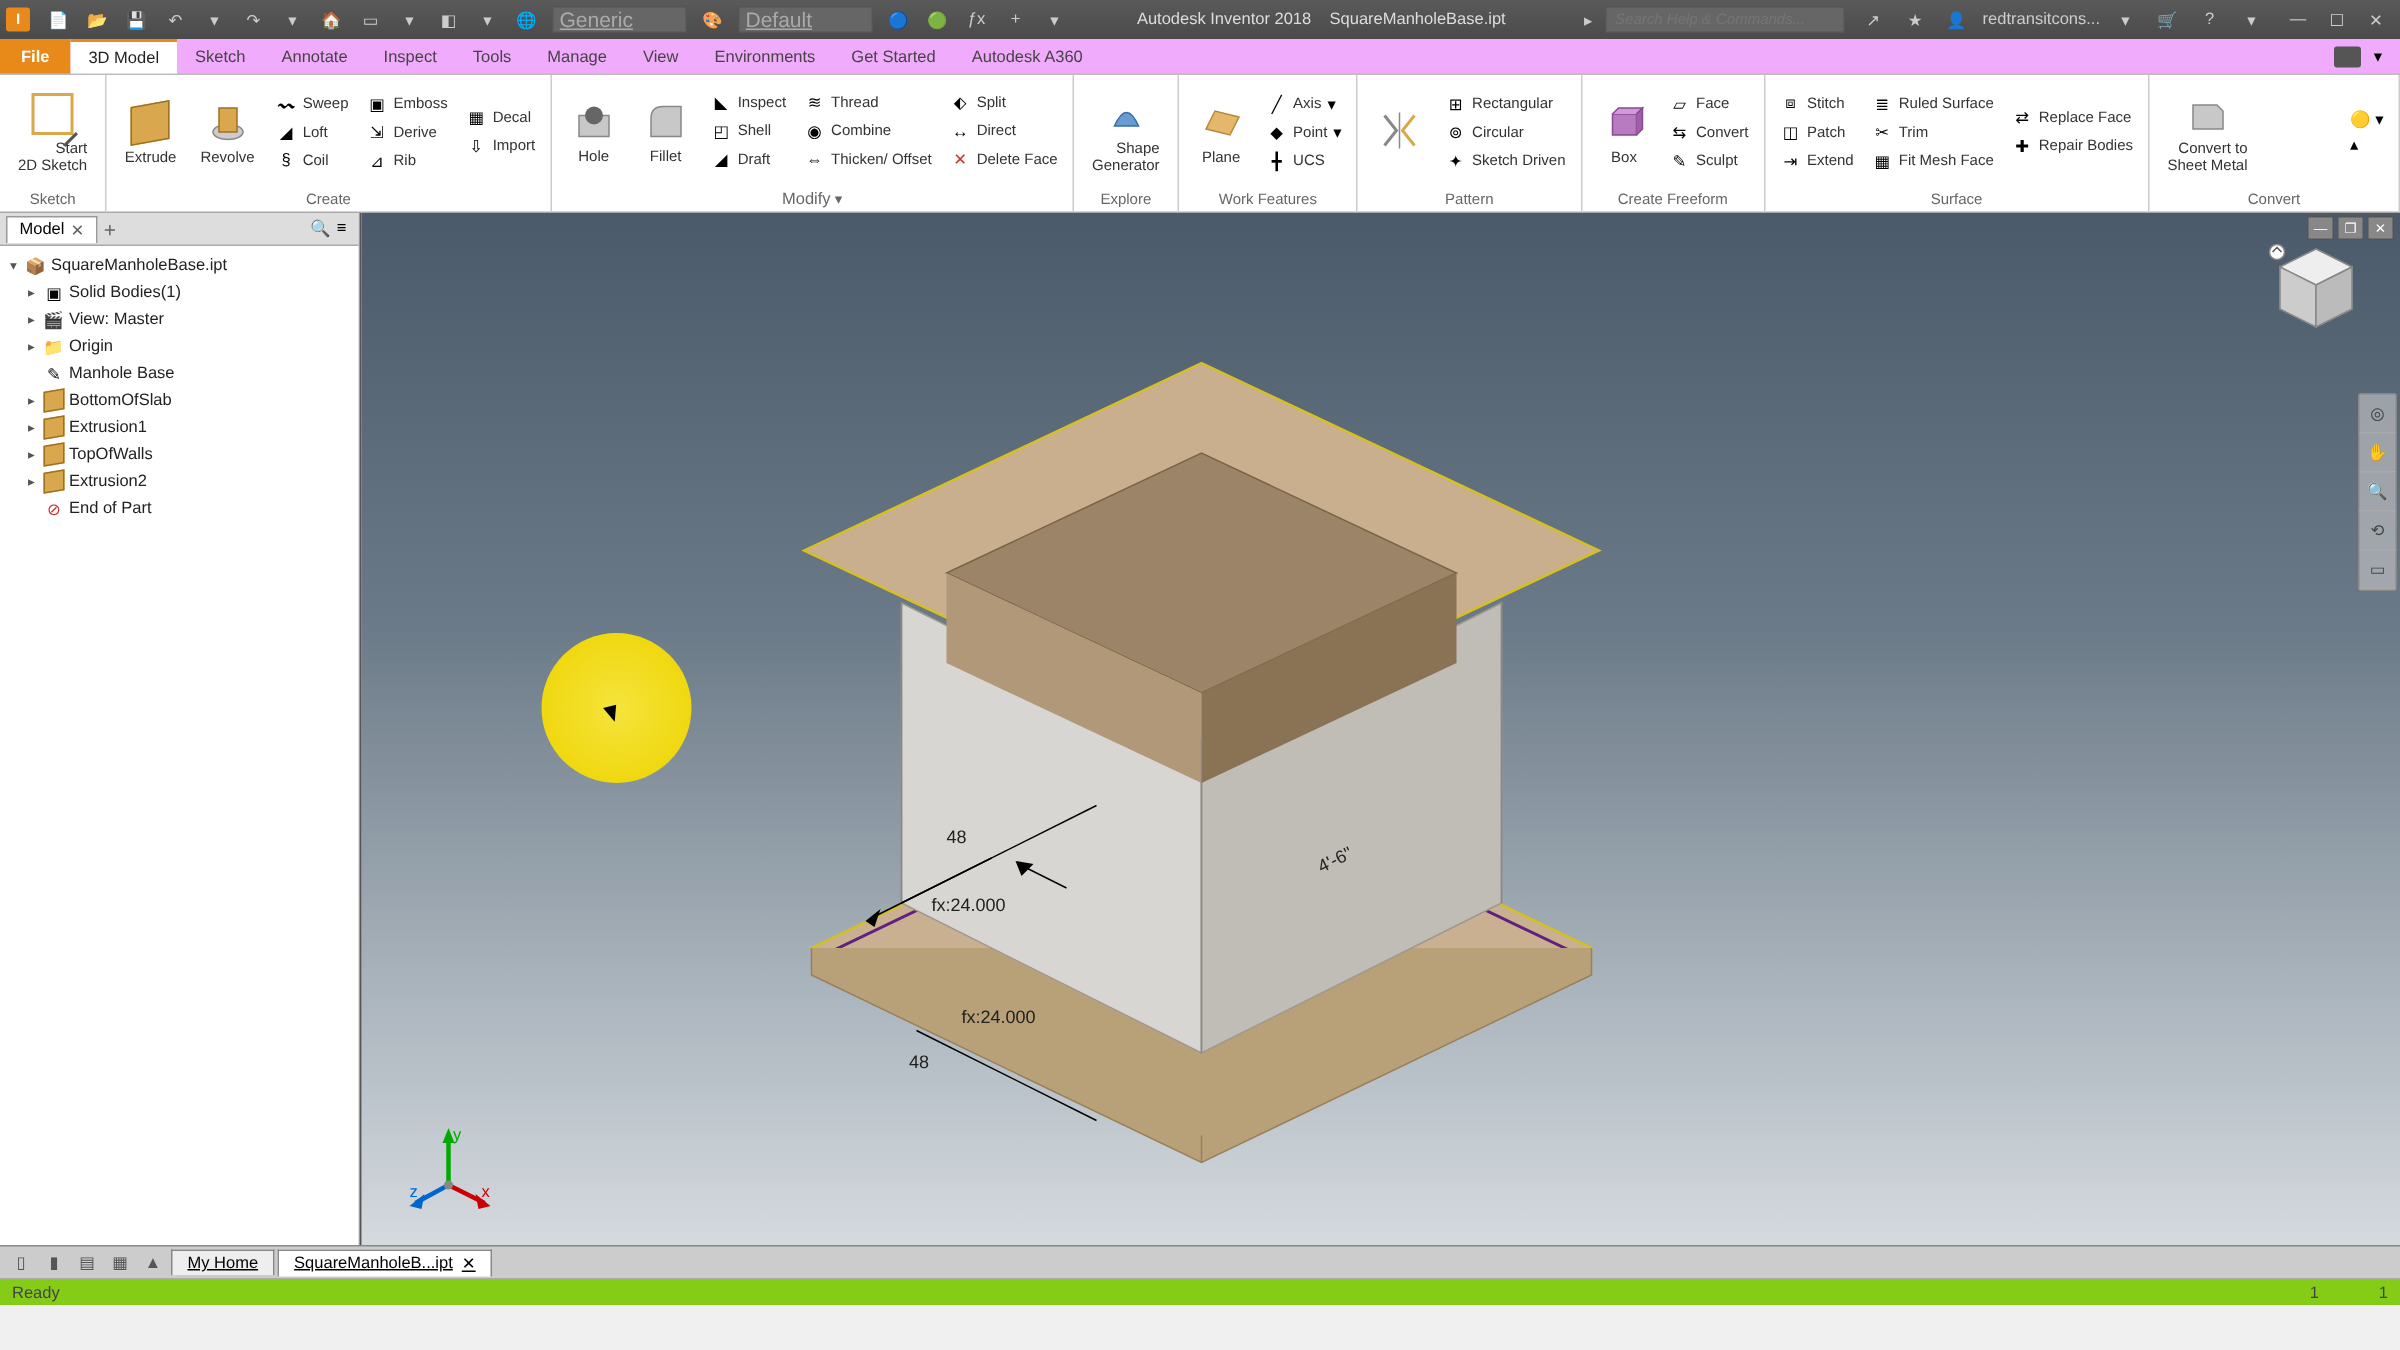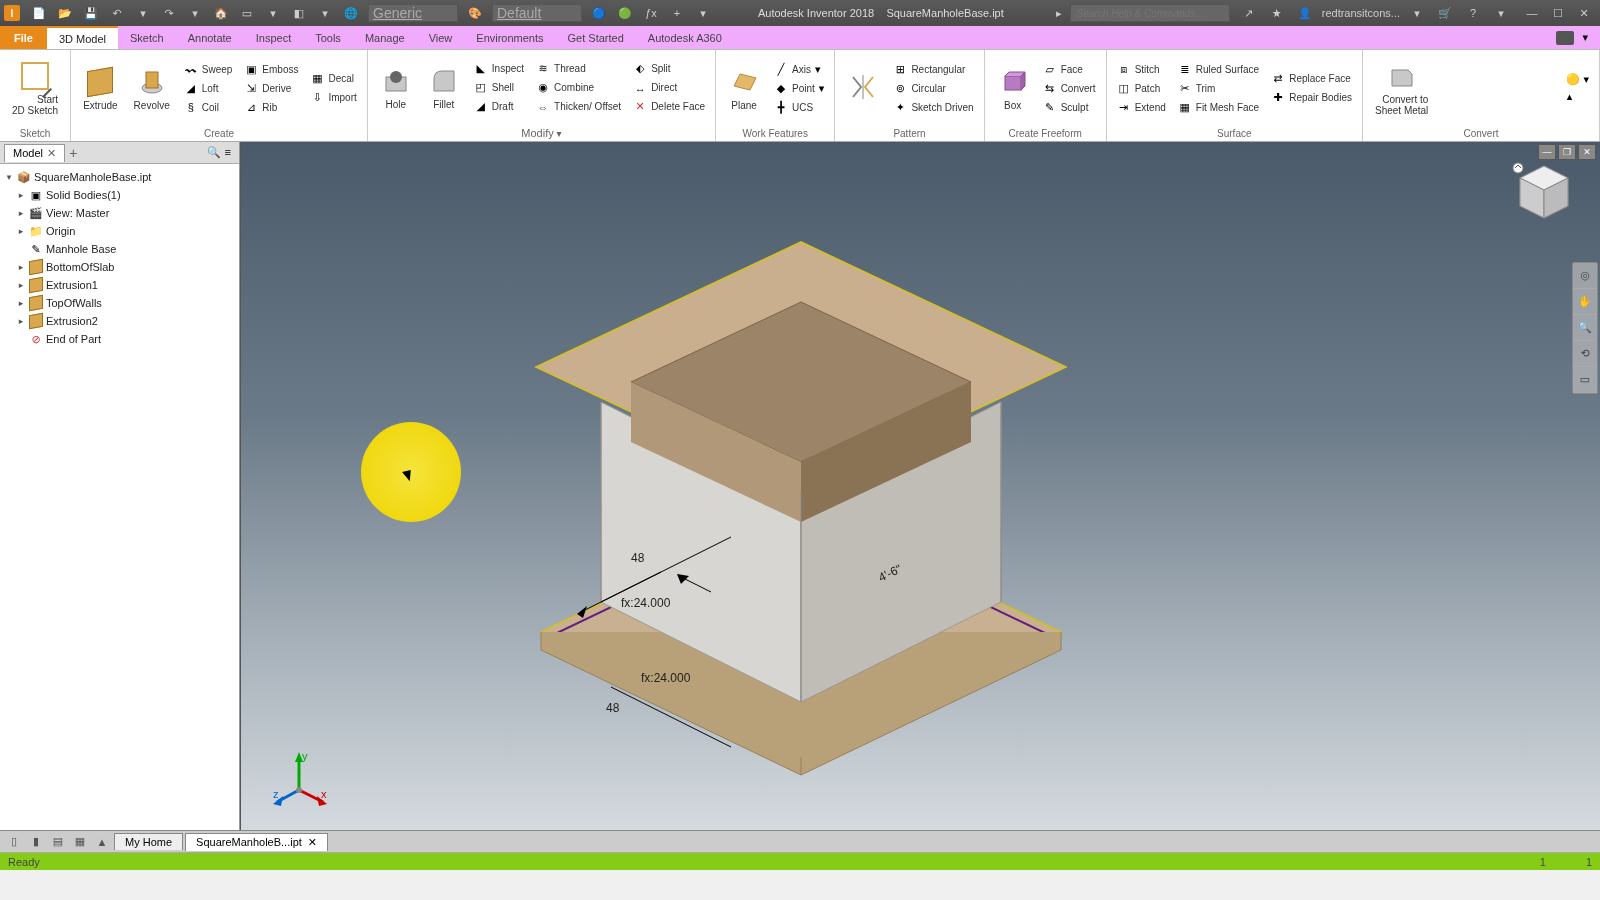--- a/index.html
+++ b/index.html
@@ -59,21 +59,21 @@
     .yellow-cursor::after { content: ''; position: absolute; top: 46px; left: 44px; width: 0; height: 0; border-left: 8px solid #000; border-top: 4px solid transparent; border-bottom: 8px solid transparent; transform: rotate(-40deg); }
     
     .viewcube { position: absolute; top: 18px; right: 22px; width: 68px; height: 68px; z-index: 4; }
     .navbar { position: absolute; top: 120px; right: 2px; width: 26px; background: rgba(200,200,200,0.6); border: 1px solid #888; border-radius: 2px; z-index: 4; display: flex; flex-direction: column; }
     .navbar-btn { height: 26px; display: flex; align-items: center; justify-content: center; cursor: pointer; color: #444; border-bottom: 1px solid #aaa; }
     
     .ucs-triad { position: absolute; bottom: 20px; left: 30px; width: 60px; height: 60px; z-index: 3; }
     
     .doc-tabs { height: 22px; background: #ccc; display: flex; align-items: center; border-top: 1px solid #888; padding: 0 4px; gap: 2px; }
     .doc-tab-btn { width: 20px; height: 18px; display: inline-flex; align-items: center; justify-content: center; cursor: pointer; color: #555; }
-    .doc-tab { padding: 2px 10px; background: #eee; border: 1px solid #888; border-bottom: none; font-size: 10px; display: flex; gap: 6px; }
+    .doc-tab { padding: 2px 10px; background: #eee; border: 1px solid #888; border-bottom: none; font-size: 10px; display: flex; gap: 6px; text-decoration: underline; }
     .doc-tab.active { background: #fff; }
     
     .status-bar { height: 18px; background: #84cc16; border-top: 1px solid #aaa; display: flex; align-items: center; padding: 0 8px; font-size: 10px; color: #444; }
     .status-counts { margin-left: auto; display: flex; gap: 40px; }
     
     
     .model-svg { position: absolute; top: 40px; left: 240px; width: 640px; height: 640px; }
     .dim-text { fill: #222; font-size: 12px; font-family: Arial; }
     
     
@@ -282,20 +282,34 @@
           </div>
         <div class="small-btn">
             <span class="si" style="color:#c33">✕</span>
             <span class="label">Delete Face</span>
           </div>
       </div>
     </div>
     <div class="ribbon-label"><span>Modify</span> ▾</div>
   </div>
 
+  <div class="ribbon-panel">
+    <div class="ribbon-content">
+      <div class="big-btn">
+          <div class="icon">
+            <svg width="28" height="28">
+              <path d="M6 22 Q14 4 22 22 Z" fill="#6a9cd4" stroke="#3a6ca4"></path>
+            </svg>
+          </div>
+          <div class="label" style="white-space:pre-line">Shape
+Generator</div>
+        </div>
+    </div>
+    <div class="ribbon-label">Explore</div>
+  </div>
 
   <div class="ribbon-panel">
     <div class="ribbon-content">
       <div class="big-btn">
           <div class="icon">
             <svg width="28" height="28">
               <path d="M4 18 L10 6 L26 10 L20 22 Z" fill="#e4b86a" stroke="#b8863a"></path>
             </svg>
           </div>
           <div class="label">Plane</div>

